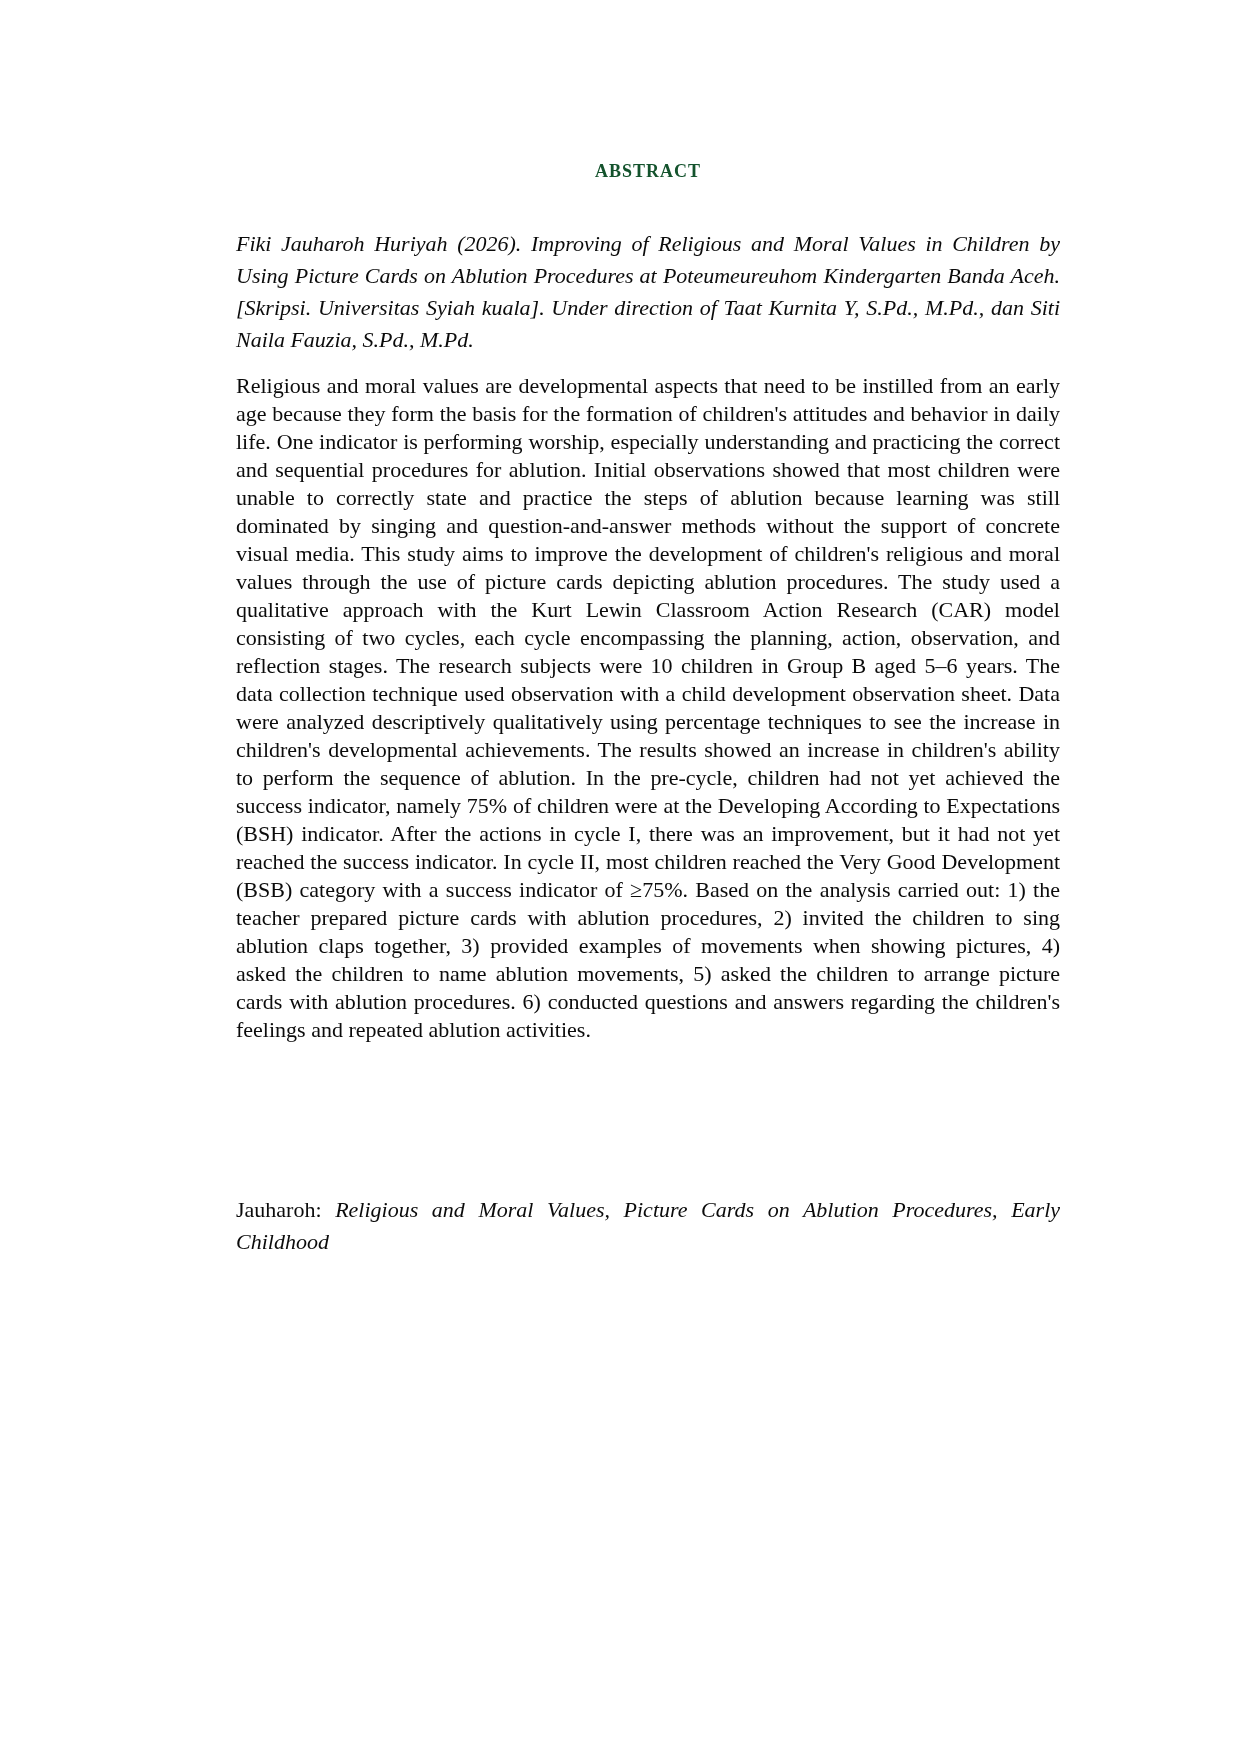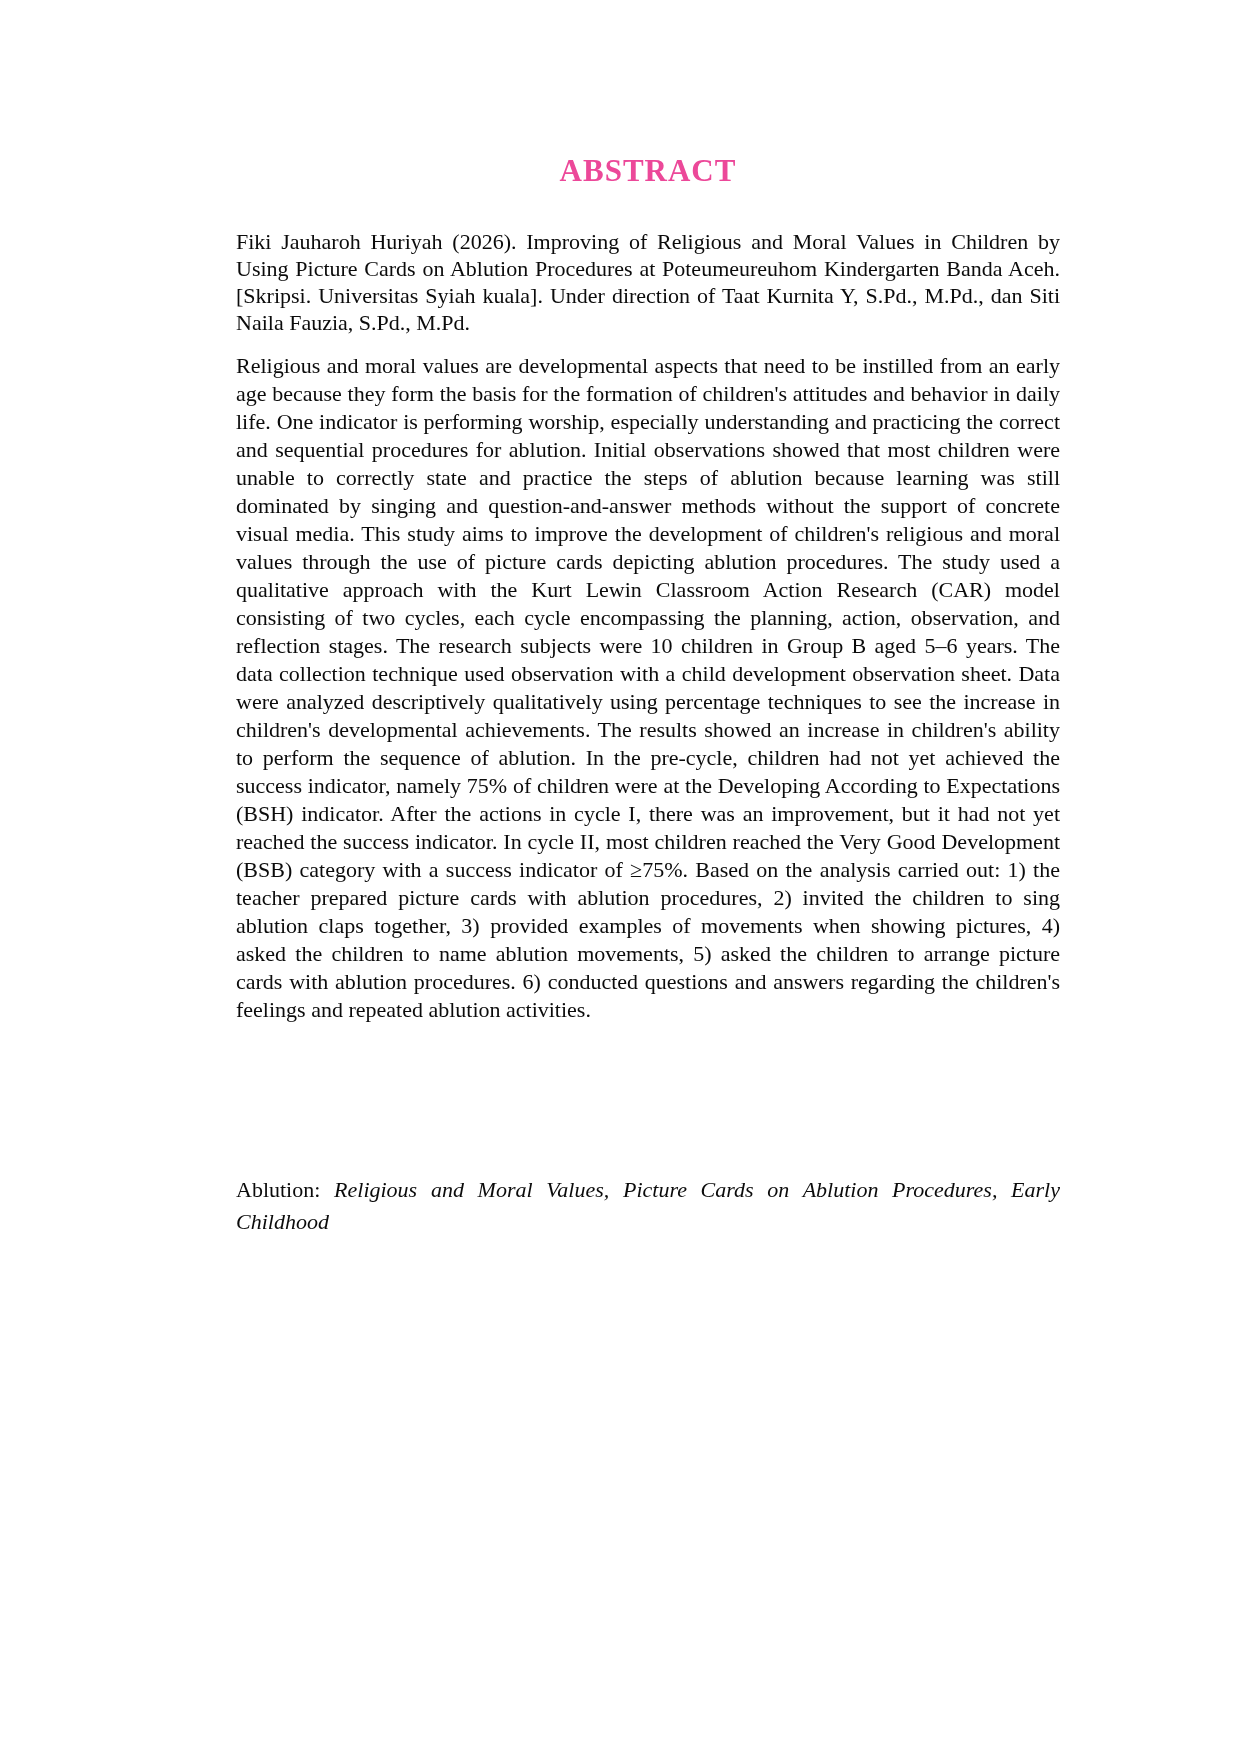--- a/index.html
+++ b/index.html
@@ -19,33 +19,34 @@
     box-sizing: border-box;
     width: 1241px;
     height: 1754px;
     padding: 158px 181px 0 236px; 
     overflow: hidden;
     background: #ffffff;
   }
   .doc-title {
     margin: 0;
     text-align: center;
-    font-size: 31px;
+    font-size: 18px;
     font-weight: bold;
     letter-spacing: 1px;
     line-height: 26px;
-    color: #ec4899;
+    color: #14532d;
   }
   .citation {
     margin: 44px 0 0 0;
     font-size: 22px;
-    line-height: 27px;
+    line-height: 32px;
     text-align: justify;
     text-justify: inter-word;
     color: #0b0b0b;
+    font-style: italic;
   }
   .abstract-body {
     margin: 16px 0 0 0;
     font-size: 22px;
     line-height: 28px;
     text-align: justify;
     text-justify: inter-word;
     color: #0b0b0b;
   }
   .keywords {
@@ -67,15 +68,15 @@
 <body>
 
 <div class="page">
 
   <h1 class="doc-title">ABSTRACT</h1>
 
   <p class="citation">Fiki Jauharoh Huriyah (2026). Improving of Religious and Moral Values in Children by Using Picture Cards on Ablution Procedures at Poteumeureuhom Kindergarten Banda Aceh. [Skripsi. Universitas Syiah kuala]. Under direction of Taat Kurnita Y, S.Pd., M.Pd., dan Siti Naila Fauzia, S.Pd., M.Pd.</p>
 
   <p class="abstract-body">Religious and moral values are developmental aspects that need to be instilled from an early age because they form the basis for the formation of children's attitudes and behavior in daily life. One indicator is performing worship, especially understanding and practicing the correct and sequential procedures for ablution. Initial observations showed that most children were unable to correctly state and practice the steps of ablution because learning was still dominated by singing and question-and-answer methods without the support of concrete visual media. This study aims to improve the development of children's religious and moral values through the use of picture cards depicting ablution procedures. The study used a qualitative approach with the Kurt Lewin Classroom Action Research (CAR) model consisting of two cycles, each cycle encompassing the planning, action, observation, and reflection stages. The research subjects were 10 children in Group B aged 5–6 years. The data collection technique used observation with a child development observation sheet. Data were analyzed descriptively qualitatively using percentage techniques to see the increase in children's developmental achievements. The results showed an increase in children's ability to perform the sequence of ablution. In the pre-cycle, children had not yet achieved the success indicator, namely 75% of children were at the Developing According to Expectations (BSH) indicator. After the actions in cycle I, there was an improvement, but it had not yet reached the success indicator. In cycle II, most children reached the Very Good Development (BSB) category with a success indicator of ≥75%. Based on the analysis carried out: 1) the teacher prepared picture cards with ablution procedures, 2) invited the children to sing ablution claps together, 3) provided examples of movements when showing pictures, 4) asked the children to name ablution movements, 5) asked the children to arrange picture cards with ablution procedures. 6) conducted questions and answers regarding the children's feelings and repeated ablution activities.</p>
 
-  <p class="keywords"><span class="kw-label">Ablution:</span> <span class="kw-text">Religious and Moral Values, Picture Cards on Ablution Procedures, Early Childhood</span></p>
+  <p class="keywords"><span class="kw-label">Jauharoh:</span> <span class="kw-text">Religious and Moral Values, Picture Cards on Ablution Procedures, Early Childhood</span></p>
 
 </div>
 
 </body></html>

